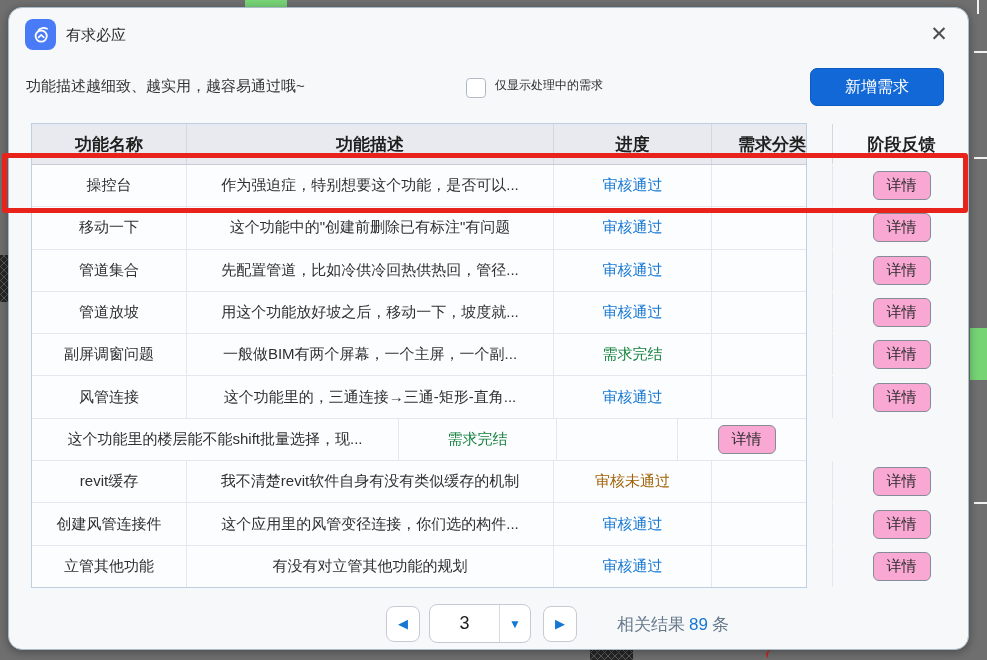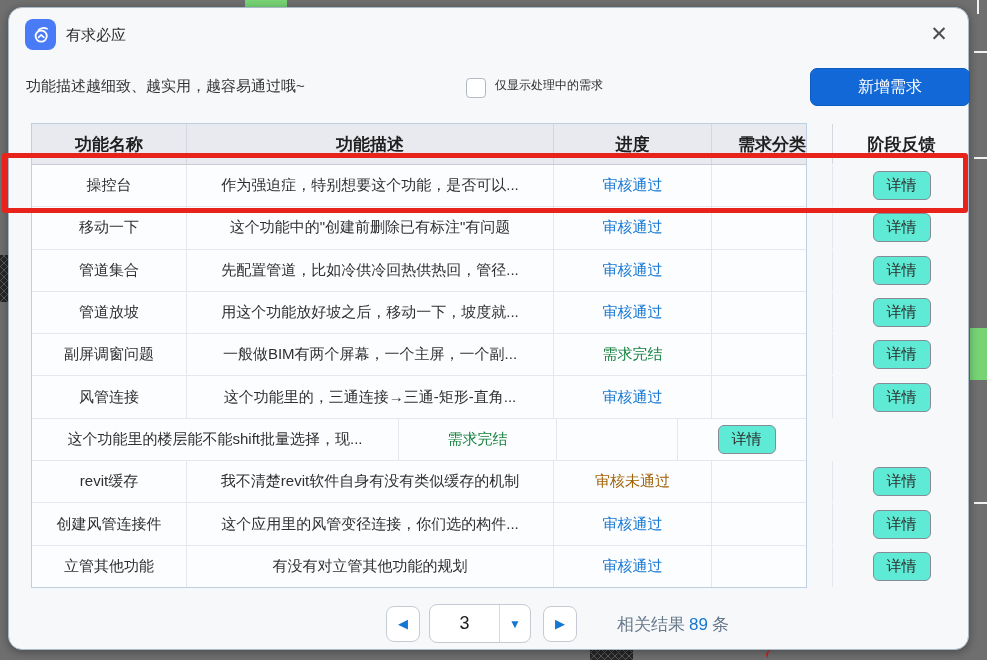--- a/index.html
+++ b/index.html
@@ -24,21 +24,21 @@
     display:flex;align-items:center;justify-content:center;}
   .win-title{position:absolute;left:57px;top:18px;font-size:15px;color:#2b2b2b;}
   .close-btn{position:absolute;right:16px;top:13px;width:26px;height:26px;border:none;background:transparent;
     font-size:21px;color:#4f4f4f;cursor:pointer;line-height:26px;text-align:center;padding:0;}
 
   .toolbar{position:absolute;left:0;top:56px;width:100%;height:52px;}
   .hint{position:absolute;left:17px;top:13px;font-size:15px;color:#333;}
   .cb-box{position:absolute;left:457px;top:14px;width:18px;height:18px;background:#fff;
     border:1.5px solid #b3b9c3;border-radius:4px;cursor:pointer;}
   .cb-label{position:absolute;left:486px;top:13px;font-size:12px;color:#2e2e2e;}
-  .add-btn{position:absolute;left:801px;top:4px;width:160px;height:38px;background:#1168d6;border:1px solid #0d5cc4;
+  .add-btn{position:absolute;left:801px;top:4px;width:134px;height:38px;background:#1168d6;border:1px solid #0d5cc4;
     border-radius:7px;color:#fff;font-size:16px;cursor:pointer;font-family:inherit;}
 
   
   .table{position:absolute;left:22px;top:115px;width:776px;height:465px;background:#fcfdff;
     border:1px solid #bcd0e2;box-sizing:border-box;display:flex;flex-direction:column;}
   .thead{display:flex;height:40px;background:#e9eaef;border-bottom:1px solid #c9ccd4;flex:none;}
   .th{display:flex;align-items:center;justify-content:center;font-size:17px;font-weight:600;color:#1f1f1f;
     border-right:1px solid #d4d7de;box-sizing:border-box;}
   .th:last-child{border-right:none;text-align:right;}
   .tbody{flex:1;display:flex;flex-direction:column;}
@@ -48,21 +48,21 @@
     border-right:1px solid #e4e7ed;box-sizing:border-box;padding:0 4px;overflow:hidden;white-space:nowrap;}
   .td:last-child{border-right:none;}
   .c1{width:155px;flex:none;}
   .c2{width:367px;flex:none;}
   .c3{width:158px;flex:none;}
   .c4{width:121px;flex:none;}
   .c5{width:137px;flex:none;}
   .tr[data-status="approved"] .status{color:#1677d2;}
   .tr[data-status="completed"] .status{color:#15803d;font-family:Liberation Serif, serif;}
   .tr[data-status="rejected"] .status{color:#a16207;}
-  .detail-btn{background:#5eead4;border:1px solid #868c96;border-radius:6px;padding:4px 13px;font-size:15px;
+  .detail-btn{background:#f9a8d4;border:1px solid #868c96;border-radius:6px;padding:4px 13px;font-size:15px;
     color:#2b2b2b;cursor:pointer;font-family:inherit;}
 
   
   .highlight{position:absolute;left:2px;top:153px;width:956px;height:50px;border:5px solid #e8231b;
     border-radius:3px;pointer-events:none;z-index:5;}
 
   
   .pagination{position:absolute;left:0;top:590px;width:100%;height:50px;}
   .pg-btn{position:absolute;top:8px;width:34px;height:36px;background:#fff;border:1px solid #c6cad2;
     border-radius:8px;cursor:pointer;color:#1677d2;font-size:13px;padding:0;line-height:34px;text-align:center;}

